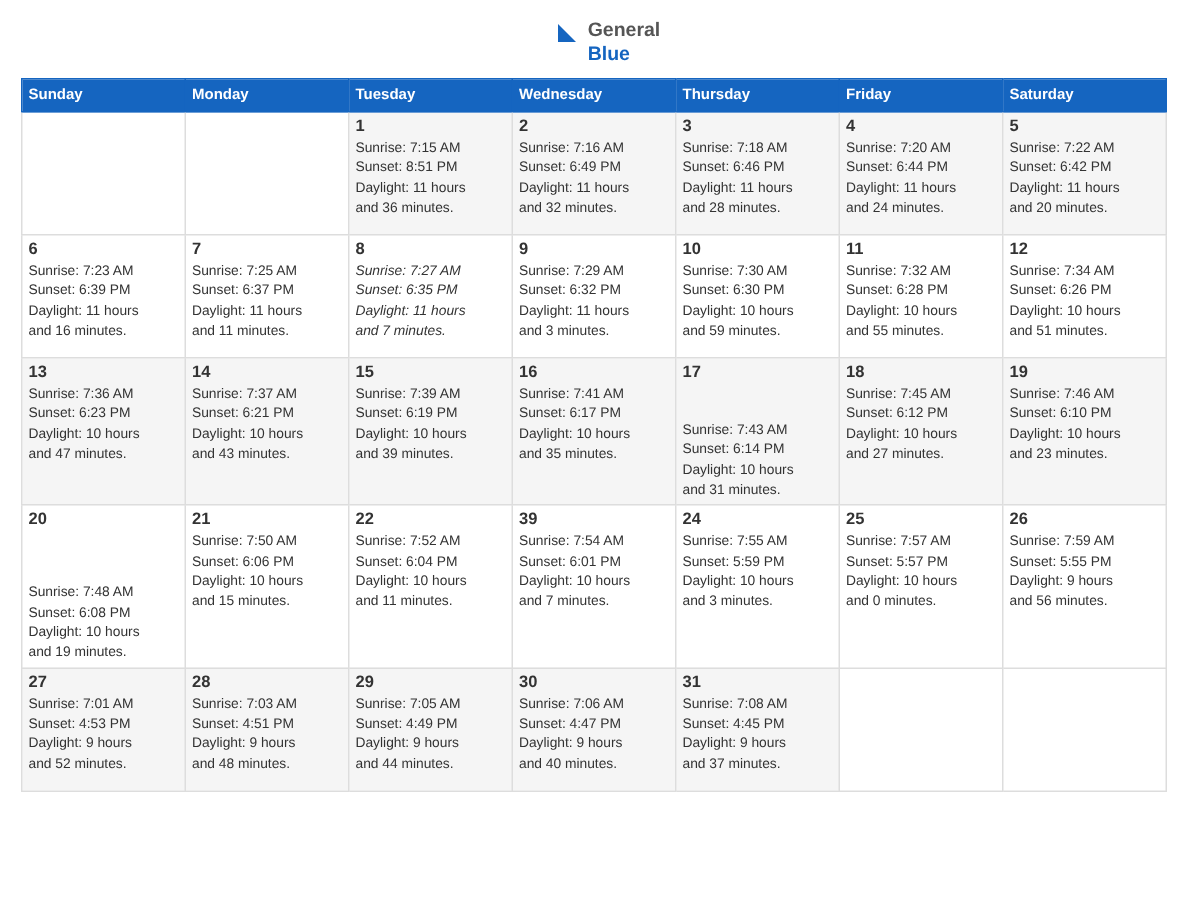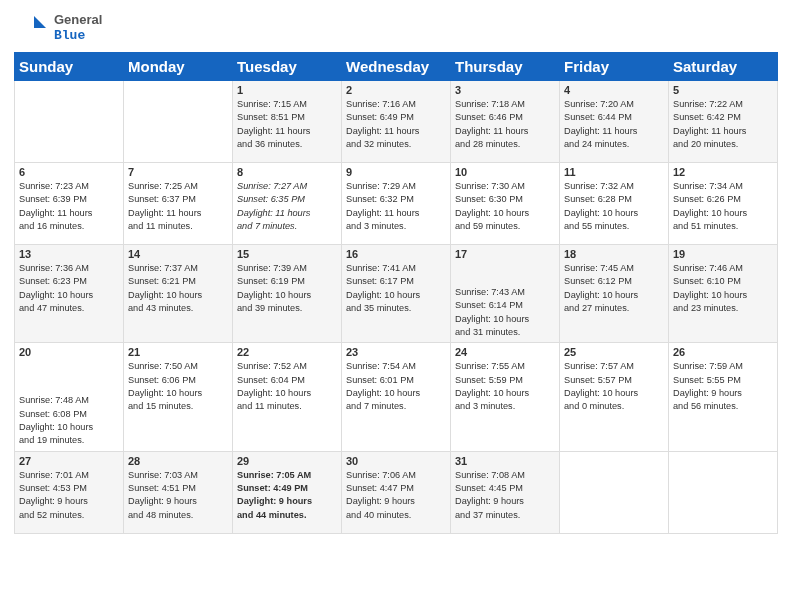--- a/index.html
+++ b/index.html
@@ -11,21 +11,21 @@
       overflow: hidden;
     }
     .container {
       width: 792px;
       height: 612px;
       padding: 10px 14px;
       position: relative;
     }
     .header {
       display: flex;
-      justify-content: flex-start;
+      justify-content: center;
       align-items: flex-start;
       margin-bottom: 6px;
     }
     .logo {
       display: flex;
       align-items: center;
       gap: 4px;
     }
     .title-block {
       text-align: right;
@@ -40,21 +40,21 @@
       color: #555;
     }
     table {
       width: 100%;
       border-collapse: collapse;
       table-layout: fixed;
     }
     thead th {
       background: #1565c0;
       color: #fff;
-      font-size: 15px;
+      font-size: 10px;
       font-weight: bold;
       padding: 5px 4px;
       text-align: left;
       border: 1px solid #1565c0;
     }
     tbody td {
       vertical-align: top;
       border: 1px solid #ddd;
       padding: 3px 4px;
       font-size: 9.5px;
@@ -84,21 +84,21 @@
 <body>
 
 <div class="container">
   <div class="header">
     <div class="logo">
         <svg width="36" height="36" viewBox="0 0 36 36">
           <polygon points="20,6 32,18 20,18" fill="#1565c0"></polygon>
         </svg>
         <div>
           <div style="font-size:13px;font-weight:bold;color:#555;line-height:1.2;">General</div>
-          <div style="font-size:13px;font-weight:bold;color:#1565c0;line-height:1.2;font-family:Liberation Mono, monospace;">Blue</div>
+          <div style="font-size:13px;font-weight:bold;color:#1565c0;line-height:1.2;">Blue</div>
         </div>
       </div>
     <div class="title-block">
       <div class="month-title"></div>
       <div class="subtitle"></div>
     </div>
   </div>
 
   <table>
     <thead>
@@ -270,21 +270,21 @@
 and 15 minutes.</div>
           </td>
           <td>
             <span class="day-num">22</span>
             <div class="day-info" style="white-space: pre-line;">Sunrise: 7:52 AM
 Sunset: 6:04 PM
 Daylight: 10 hours
 and 11 minutes.</div>
           </td>
           <td>
-            <span class="day-num">23</span>
+            <span class="day-num">39</span>
             <div class="day-info" style="white-space: pre-line;">Sunrise: 7:54 AM
 Sunset: 6:01 PM
 Daylight: 10 hours
 and 7 minutes.</div>
           </td>
           <td>
             <span class="day-num">24</span>
             <div class="day-info" style="white-space: pre-line;">Sunrise: 7:55 AM
 Sunset: 5:59 PM
 Daylight: 10 hours
@@ -315,21 +315,21 @@
           </td>
           <td>
             <span class="day-num">28</span>
             <div class="day-info" style="white-space: pre-line;">Sunrise: 7:03 AM
 Sunset: 4:51 PM
 Daylight: 9 hours
 and 48 minutes.</div>
           </td>
           <td>
             <span class="day-num">29</span>
-            <div class="day-info" style="white-space: pre-line; font-weight: bold;">Sunrise: 7:05 AM
+            <div class="day-info" style="white-space: pre-line;">Sunrise: 7:05 AM
 Sunset: 4:49 PM
 Daylight: 9 hours
 and 44 minutes.</div>
           </td>
           <td>
             <span class="day-num">30</span>
             <div class="day-info" style="white-space: pre-line;">Sunrise: 7:06 AM
 Sunset: 4:47 PM
 Daylight: 9 hours
 and 40 minutes.</div>

